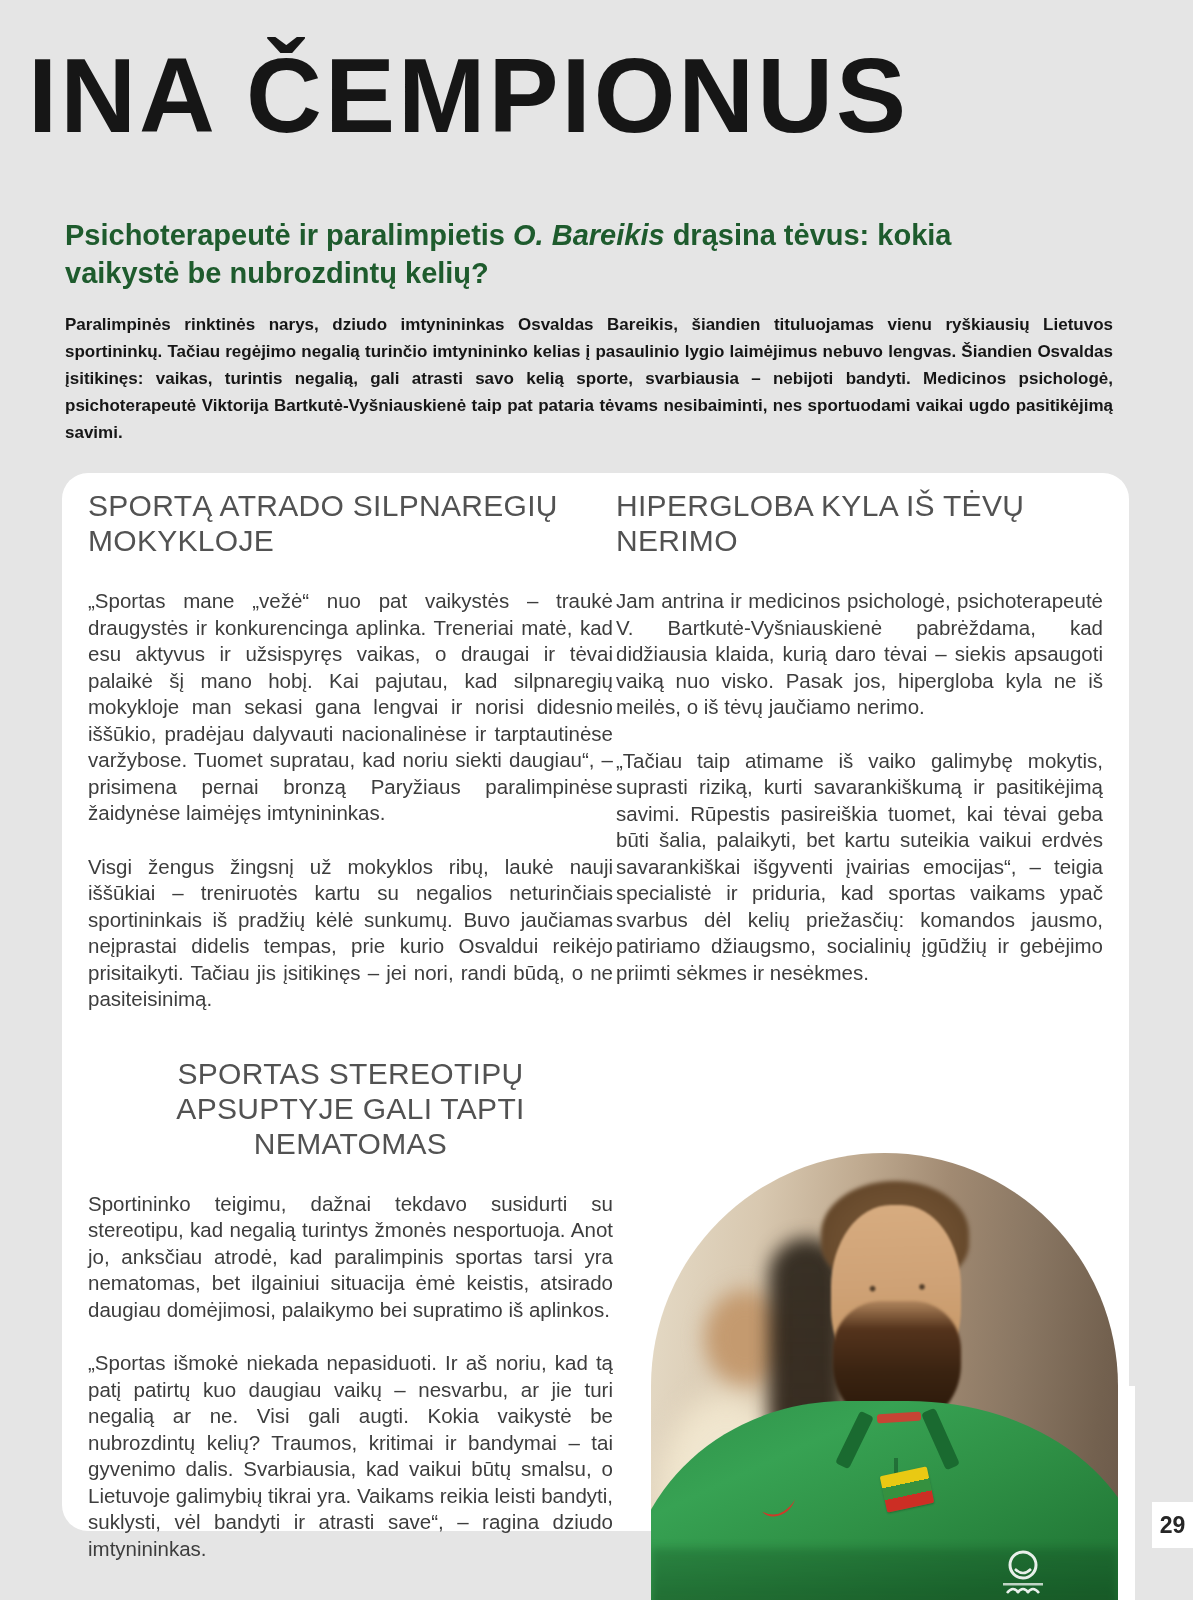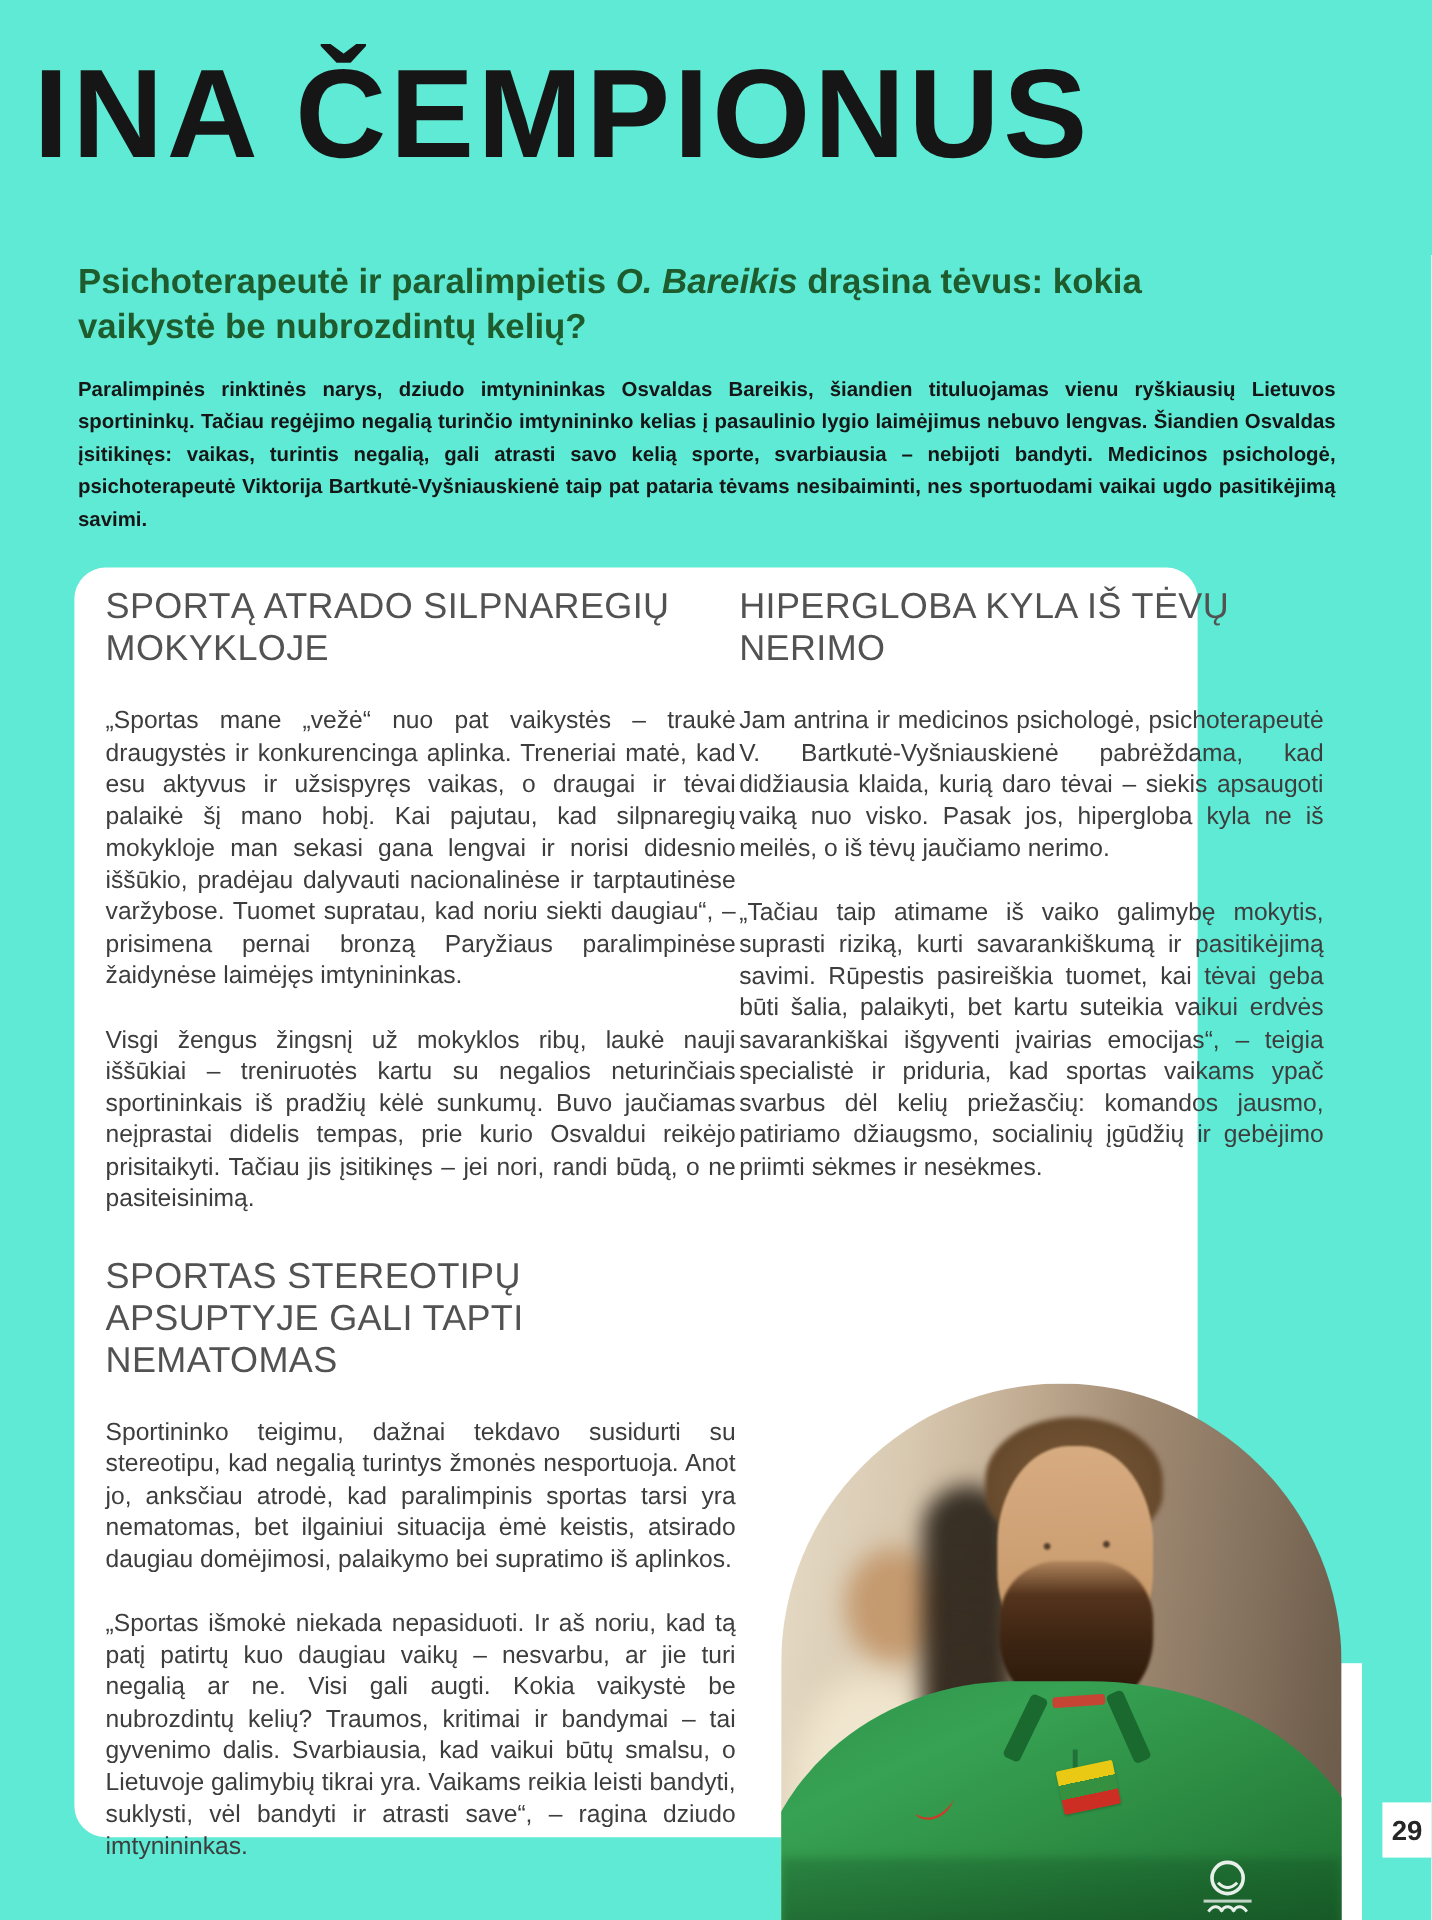--- a/index.html
+++ b/index.html
@@ -1,47 +1,47 @@
 <!DOCTYPE html>
 <html><head>
 <meta charset="utf-8">
 <style>
   html,body { margin:0; padding:0; }
   body { font-family: "Liberation Sans", sans-serif; }
   .page {
     position: relative; width: 1193px; height: 1600px;
-    background: #5eead4; overflow: hidden;
+    background: #e5e5e5; overflow: hidden;
   }
   .title {
     position: absolute; left: 28px; top: 28px; margin: 0;
     font-size: 105px; font-weight: 900; letter-spacing: 3px;
     color: #161616; white-space: nowrap; line-height: 1.3;
   }
   .subtitle {
     position: absolute; left: 65px; top: 216px; width: 920px; margin: 0;
     font-size: 29px; font-weight: bold; line-height: 38px; color: #1E5B2D;
   }
   .subtitle em { font-style: italic; font-weight: bold; }
   .intro {
     position: absolute; left: 65px; top: 311px; width: 1048px; margin: 0;
     font-size: 17px; font-weight: bold; line-height: 27px; color: #161616;
     text-align: justify;
   }
   .card {
-    position: absolute; left: 62px; top: 473px; width: 936px; height: 1058px;
+    position: absolute; left: 62px; top: 473px; width: 1067px; height: 1058px;
     background: #FFFFFF; border-radius: 26px;
   }
   .col { position: absolute; top: 15px; }
   .col-left  { left: 26px;  width: 525px; }
   .col-right { left: 554px; width: 487px; }
   .col h3 {
     margin: 0 0 30px 0; font-size: 30px; font-weight: 300;
     line-height: 35px; color: #525252; letter-spacing: 0.3px;
   }
-  .col h3.second { margin-top: 33px; }
+  .col h3.second { margin-top: 43px; text-align: center; }
   .col p {
     margin: 0 0 27px 0; font-size: 20.5px; line-height: 26.5px;
     color: #3D3D3D; text-align: justify;
   }
   
   .photo-matte {
     position: absolute; left: 651px; top: 1386px; width: 484px; height: 214px;
     background: #FFFFFF;
   }
   

